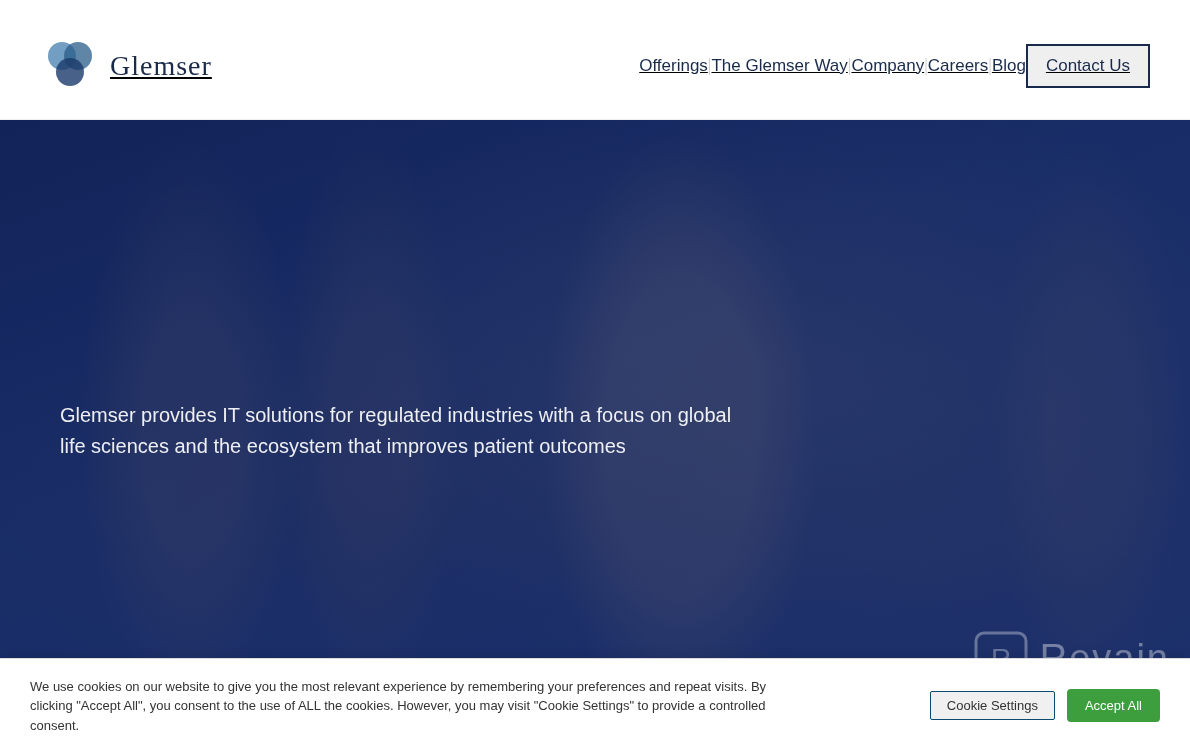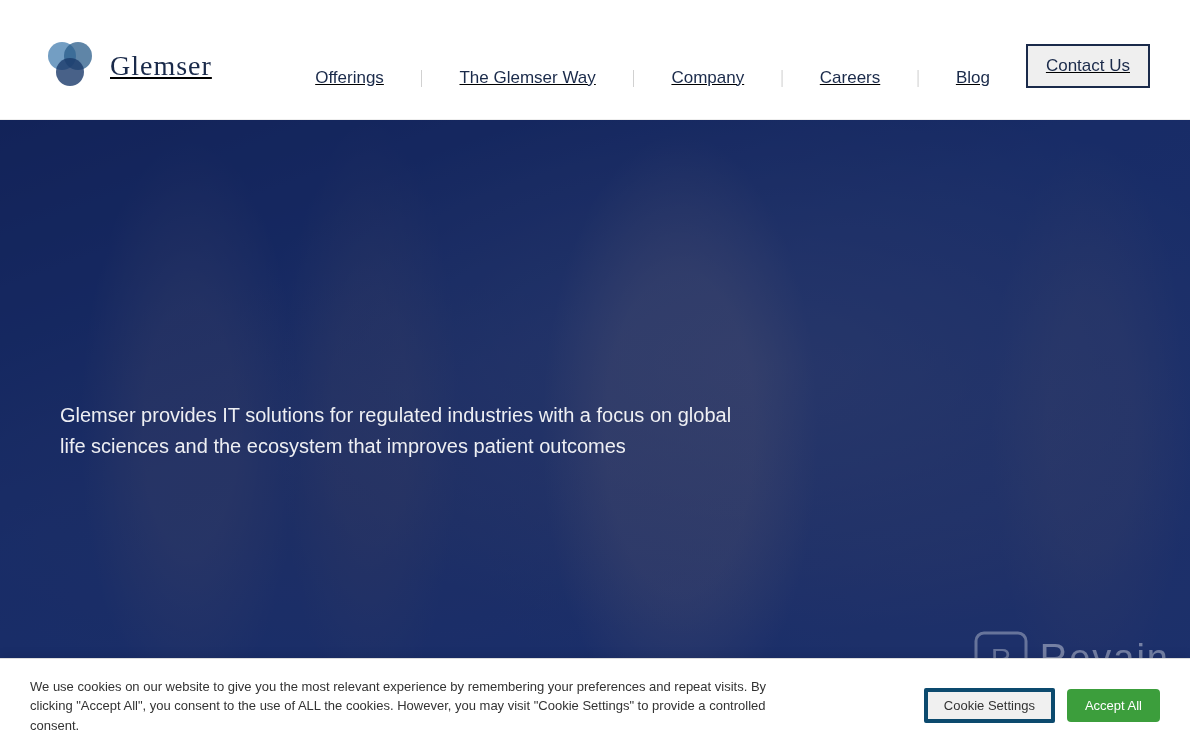--- a/index.html
+++ b/index.html
@@ -30,22 +30,21 @@
     }
     .logo-text {
       font-family: 'Georgia', serif;
       font-size: 28px;
       color: #1a2a4a;
       font-weight: 400;
       letter-spacing: 1px;
     }
     .nav {
       display: flex;
-      align-items: flex-end;
-      gap: 36px;
+      align-items: center;
     }
     .nav-item {
       font-family: Arial, sans-serif;
       font-size: 17px;
       color: #1a2a4a;
       cursor: pointer;
       text-decoration: none;
       font-weight: 400;
     }
     .nav-divider {
@@ -174,21 +173,21 @@
       gap: 12px;
       align-items: center;
       flex-shrink: 0;
       margin-left: 20px;
     }
     .btn-cookie-settings {
       font-family: Arial, sans-serif;
       font-size: 13px;
       color: #333;
       background: #f0f0f0;
-      border: 4px solid #0c4a6e;
+      border: 1px solid #0c4a6e;
       padding: 6px 16px;
       cursor: pointer;
       border-radius: 2px;
       text-align: center;
     }
     .btn-accept-all {
       font-family: Arial, sans-serif;
       font-size: 13px;
       color: #fff;
       background: #3c9e3c;

